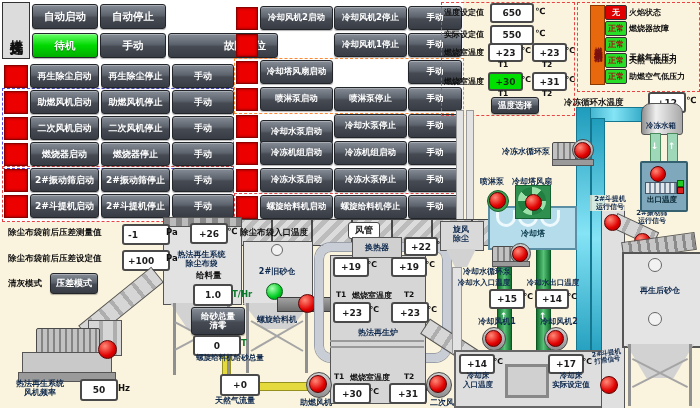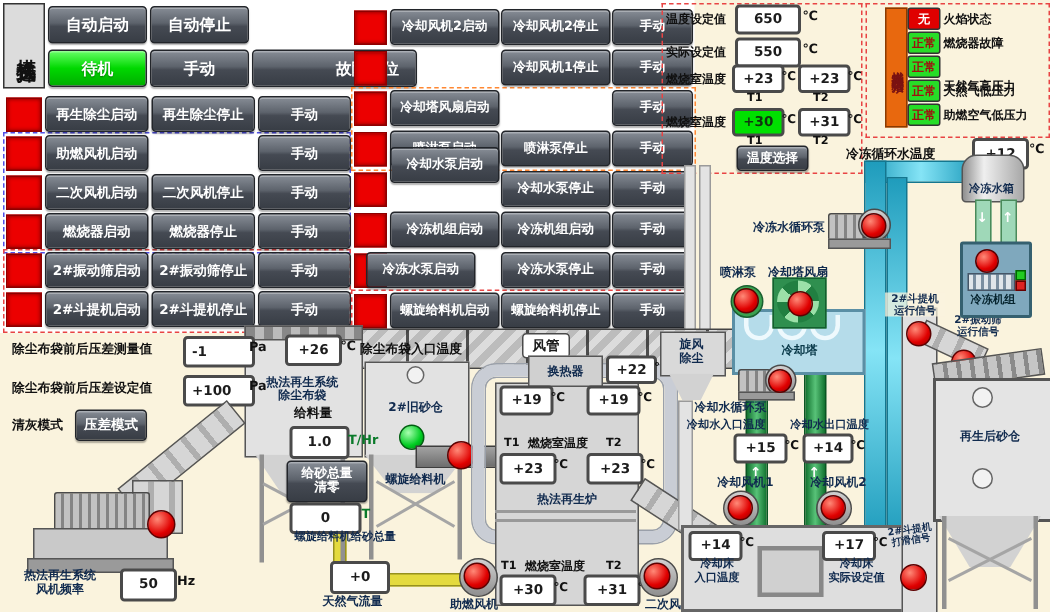--- a/index.html
+++ b/index.html
@@ -82,20 +82,21 @@
   <div class="dash-blue" style="left:2px;top:88px;width:230px;height:79px;"></div>
   <div class="dash-red" style="left:2px;top:166px;width:230px;height:54px;"></div>
 
   <div class="ind" style="left:4px;top:65px;width:22px;height:21px;"></div>
   <div class="btn" style="left:30px;top:64px;width:67px;height:22px;">再生除尘启动</div>
   <div class="btn" style="left:101px;top:64px;width:67px;height:22px;">再生除尘停止</div>
   <div class="btn" style="left:172px;top:64px;width:60px;height:22px;">手动</div>
 
   <div class="ind" style="left:4px;top:91px;width:22px;height:21px;"></div>
   <div class="btn" style="left:30px;top:90px;width:67px;height:22px;">助燃风机启动</div>
+  <div class="btn" style="left:101px;top:90px;width:67px;height:22px;">助燃风机停止</div>
   <div class="btn" style="left:172px;top:90px;width:60px;height:22px;">手动</div>
 
   <div class="ind" style="left:4px;top:117px;width:22px;height:21px;"></div>
   <div class="btn" style="left:101px;top:116px;width:67px;height:22px;">二次风机停止</div>
   <div class="btn" style="left:30px;top:116px;width:67px;height:22px;">二次风机启动</div>
   <div class="btn" style="left:172px;top:116px;width:60px;height:22px;">手动</div>
 
   <div class="ind" style="left:4px;top:143px;width:22px;height:21px;"></div>
   <div class="btn" style="left:101px;top:142px;width:67px;height:22px;">燃烧器停止</div>
   <div class="btn" style="left:30px;top:142px;width:67px;height:22px;">燃烧器启动</div>
@@ -126,31 +127,31 @@
   <div class="ind" style="left:236px;top:61px;width:20px;height:21px;"></div>
   <div class="btn btn-sm" style="left:260px;top:60px;width:71px;height:22px;">冷却塔风扇启动</div>
   <div class="btn btn-sm" style="left:408px;top:60px;width:52px;height:22px;">手动</div>
 
   <div class="ind" style="left:236px;top:88px;width:20px;height:21px;"></div>
   <div class="btn btn-sm" style="left:260px;top:87px;width:71px;height:22px;">喷淋泵启动</div>
   <div class="btn btn-sm" style="left:334px;top:87px;width:71px;height:22px;">喷淋泵停止</div>
   <div class="btn btn-sm" style="left:408px;top:87px;width:52px;height:22px;">手动</div>
 
   <div class="ind" style="left:236px;top:115px;width:20px;height:21px;"></div>
-  <div class="btn btn-sm" style="left:260px;top:98px;width:71px;height:22px;">冷却水泵启动</div>
+  <div class="btn btn-sm" style="left:260px;top:120px;width:71px;height:22px;">冷却水泵启动</div>
   <div class="btn btn-sm" style="left:334px;top:114px;width:71px;height:22px;">冷却水泵停止</div>
   <div class="btn btn-sm" style="left:408px;top:114px;width:52px;height:22px;">手动</div>
 
   <div class="ind" style="left:236px;top:142px;width:20px;height:21px;"></div>
   <div class="btn btn-sm" style="left:260px;top:141px;width:71px;height:22px;">冷冻机组启动</div>
   <div class="btn btn-sm" style="left:334px;top:141px;width:71px;height:22px;">冷冻机组启动</div>
   <div class="btn btn-sm" style="left:408px;top:141px;width:52px;height:22px;">手动</div>
 
   <div class="ind" style="left:236px;top:169px;width:20px;height:21px;"></div>
-  <div class="btn btn-sm" style="left:244px;top:168px;width:71px;height:22px;">冷冻水泵启动</div>
+  <div class="btn btn-sm" style="left:260px;top:168px;width:71px;height:22px;">冷冻水泵启动</div>
   <div class="btn btn-sm" style="left:334px;top:168px;width:71px;height:22px;">冷冻水泵停止</div>
   <div class="btn btn-sm" style="left:408px;top:168px;width:52px;height:22px;">手动</div>
 
   <div class="ind" style="left:236px;top:196px;width:20px;height:21px;"></div>
   <div class="btn btn-sm" style="left:260px;top:195px;width:71px;height:22px;">螺旋给料机启动</div>
   <div class="btn btn-sm" style="left:334px;top:195px;width:71px;height:22px;">螺旋给料机停止</div>
   <div class="btn btn-sm" style="left:408px;top:195px;width:52px;height:22px;">手动</div>
 
   <div class="dash-red" style="left:441px;top:2px;width:132px;height:112px;"></div>
   <div class="lbl" style="left:444px;top:7px;font-size:8px;">温度设定值</div>
@@ -414,15 +415,15 @@
   <div class="dlbl" style="left:643px;top:122px;width:36px;font-size:7.5px;">冷冻水箱</div>
   <div class="abs" style="left:650px;top:133px;width:9px;height:28px;background:#9fd8b8;border:1px solid #4a8a5a;"></div>
   <div class="arrow" style="left:651px;top:142px;color:#fff;">↓</div>
   <div class="abs" style="left:667px;top:133px;width:9px;height:28px;background:#9fd8b8;border:1px solid #4a8a5a;"></div>
   <div class="arrow" style="left:668px;top:142px;color:#fff;">↑</div>
   <div class="abs" style="left:640px;top:161px;width:44px;height:47px;background:#7fa8bd;border:2px solid #35606f;border-radius:2px;"></div>
   <div class="dot" style="left:650px;top:166px;width:14px;height:14px;"></div>
   <div class="abs" style="left:645px;top:182px;width:30px;height:10px;background:repeating-linear-gradient(90deg,#e0e6ea 0 3px,#7b8fa0 3px 5px);border:1px solid #456;"></div>
   <div class="abs" style="left:677px;top:180px;width:5px;height:5px;background:#2c2;border:1px solid #060;"></div>
   <div class="abs" style="left:677px;top:187px;width:5px;height:5px;background:#d22;border:1px solid #600;"></div>
-  <div class="dlbl" style="left:641px;top:196px;width:42px;font-size:7.5px;color:#06242e;">冷冻机组</div>
+  <div class="dlbl" style="left:641px;top:196px;width:42px;font-size:7.5px;color:#06242e;">出口温度</div>
 
 </div>
 
 </body></html>

